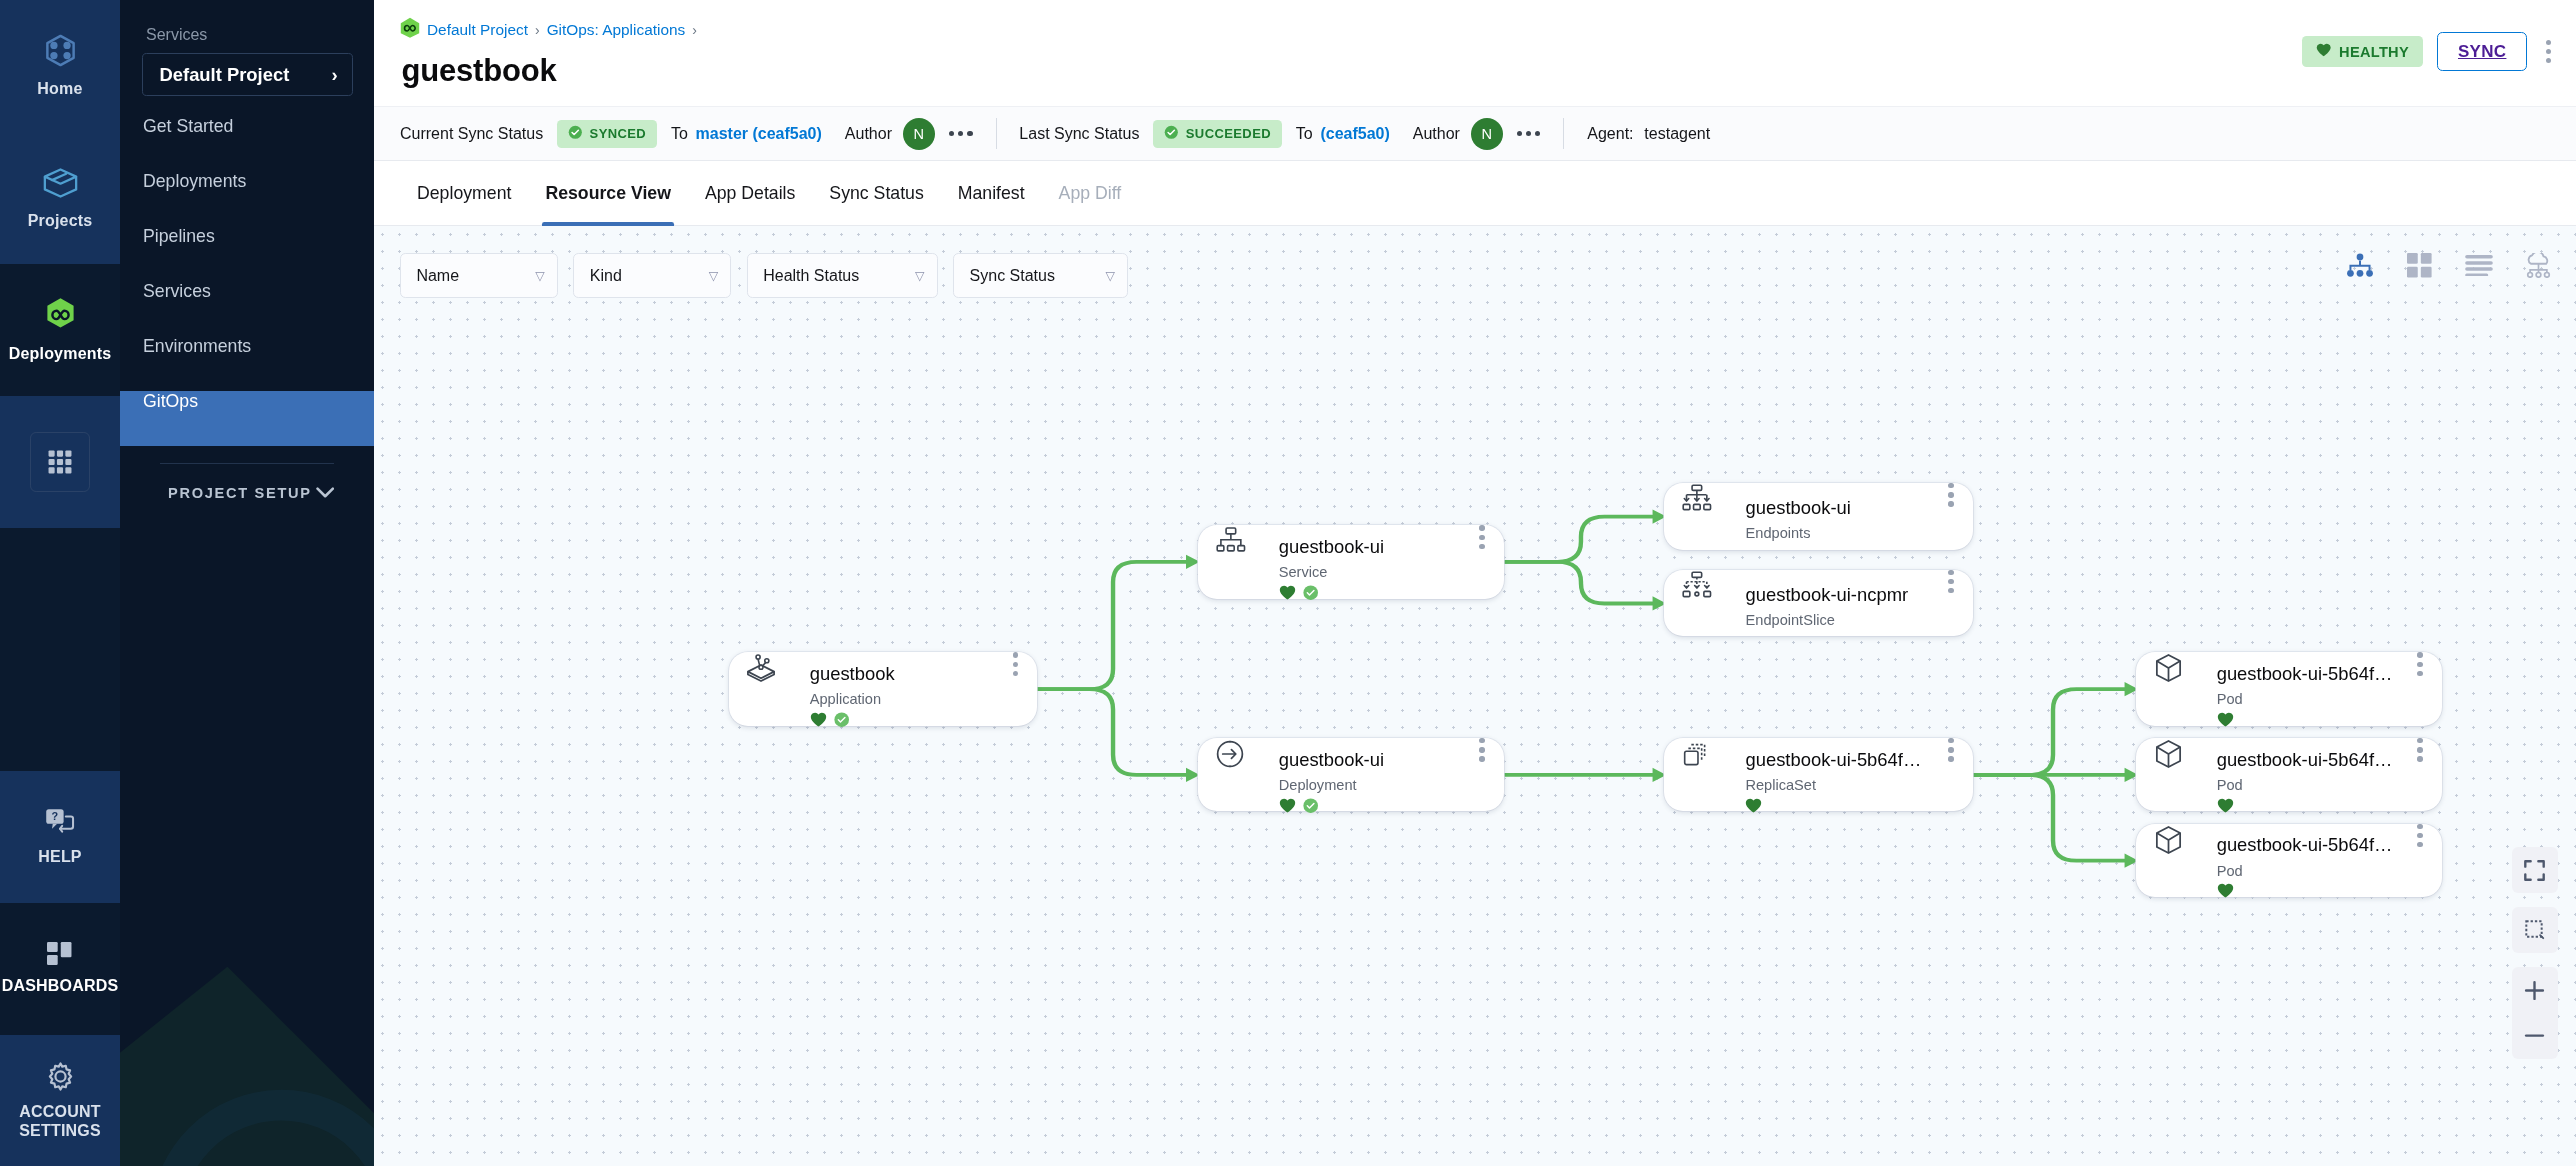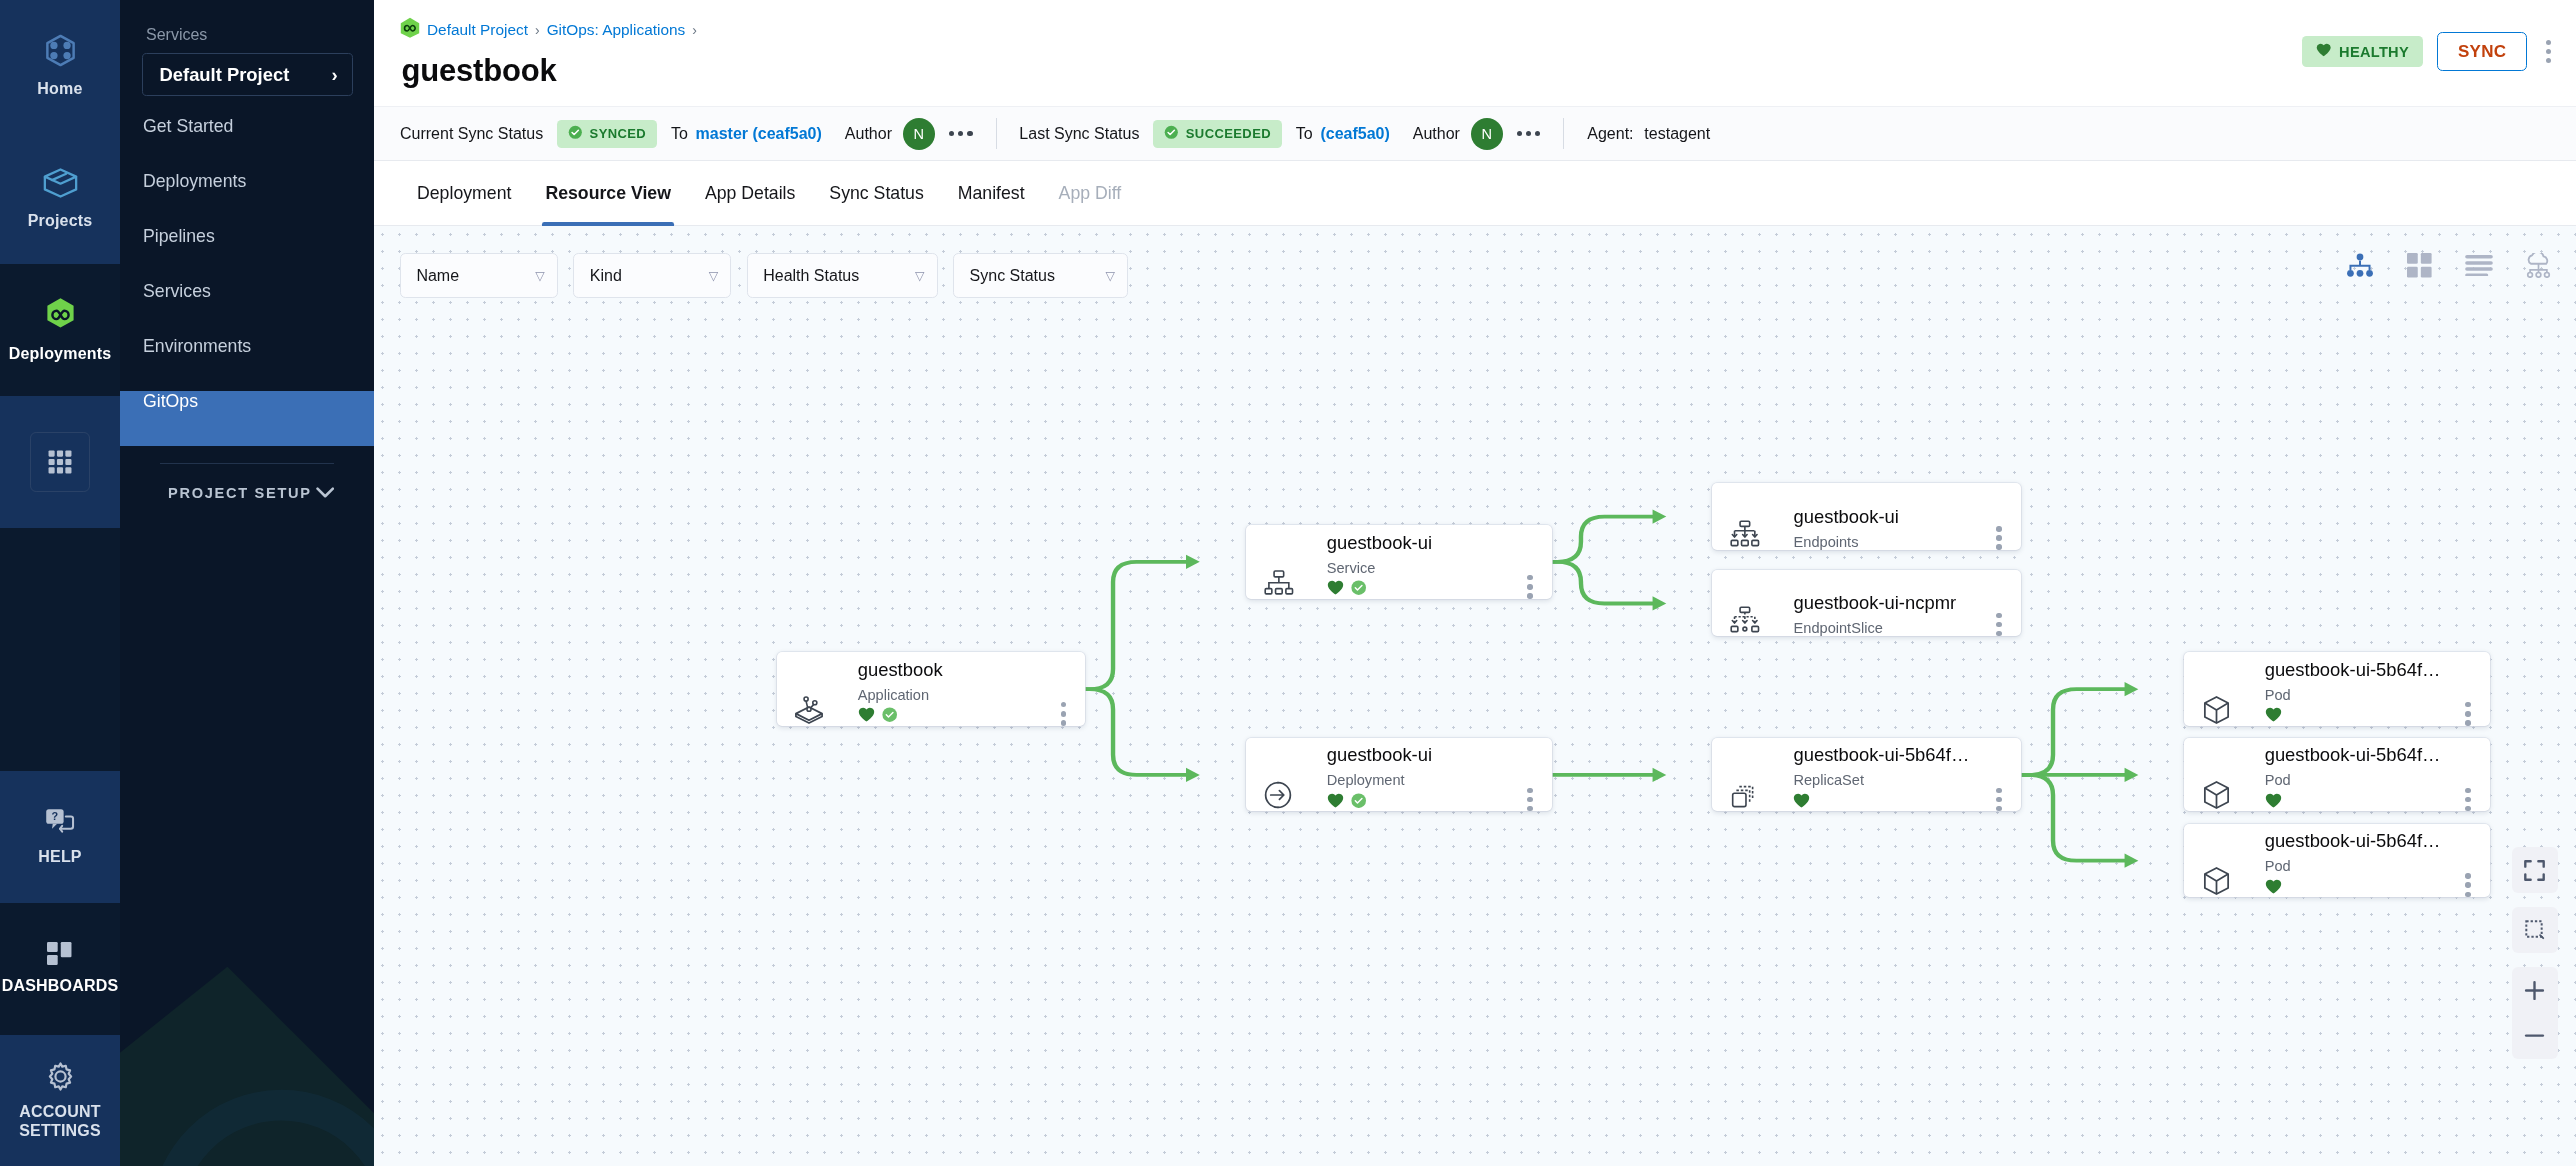--- a/index.html
+++ b/index.html
@@ -69,22 +69,22 @@
   .crumbs { display: flex; align-items: center; gap: 7px; font-size: 15.4px; }
   .crumb-link { color: #0278d5; cursor: pointer; }
   .crumb-sep { color: #6b7785; font-size: 14px; }
   .page-title { font-size: 31px; font-weight: 700; color: #0b0b0d; margin: 10.8px 0 17px 1.5px; letter-spacing: -0.2px; }
   .hdr-right { position: absolute; right: 20px; top: 32px; display: flex; align-items: center; gap: 14px; }
   .badge-health {
     background: #c7ecc9; color: #1b7a2e; border-radius: 4.6px; padding: 7px 14px;
     font-size: 14.6px; font-weight: 700; letter-spacing: 0.3px; display: flex; align-items: center; gap: 7.7px;
   }
   .btn-sync {
-    border: 0.8px solid #0278d5; color: #c2410c; background: #fff; border-radius: 5.4px;
-    padding: 8.5px 20px; font-size: 17px; font-weight: 600; cursor: pointer; letter-spacing: 0.3px;
+    border: 0.8px solid #0278d5; color: #4c1d95; background: #fff; border-radius: 5.4px;
+    padding: 8.5px 20px; font-size: 17px; font-weight: 600; cursor: pointer; letter-spacing: 0.3px; text-decoration: underline;
   }
   .kebab-v { display: flex; flex-direction: column; gap: 3.8px; padding: 4.6px; cursor: pointer; }
   .kebab-v i { width: 5.4px; height: 5.4px; border-radius: 50%; background: #9aa3b2; display: block; }
 
   
   .syncbar {
     background: #fafbfd; border-top: 0.8px solid #eef0f4; border-bottom: 0.8px solid #e7eaef;
     height: 55px; display: flex; align-items: center; padding: 0 26px; gap: 0; font-size: 16px; color: #0b0b0d;
   }
   .sb-lbl { color: #15161a; }
@@ -137,23 +137,23 @@
     width: 46px; height: 46px; background: #f0f1f6; border-radius: 6.1px;
     display: flex; align-items: center; justify-content: center; cursor: pointer;
   }
   .zgroup { background: #f0f1f6; border-radius: 6.1px; display: flex; flex-direction: column; }
   .zgroup .zb { width: 46px; height: 46px; display: flex; align-items: center; justify-content: center; cursor: pointer; }
 
   
   .graph { position: absolute; inset: 0; }
   .edges { position: absolute; left: 0; top: 0; width: 100%; height: 100%; pointer-events: none; }
   .node {
-    position: absolute; background: #ffffff; border-radius: 5px;
+    position: absolute; background: #ffffff; border-radius: 19px;
     box-shadow: 0 1.5px 5.4px rgba(25,40,70,.13), 0 0 0 0.8px rgba(225,230,238,.9);
-    display: flex; align-items: flex-end; z-index: 3; margin-left: 48px;
+    display: flex; align-items: flex-start; z-index: 3;
   }
   .n-ico { width: 65px; display: flex; align-items: center; justify-content: center; flex: 0 0 65px; }
   .n-div { width: 0.8px; background: #e4e8ee; margin: 12.3px 0; }
   .n-body { flex: 1 1 auto; min-width: 0; padding: 10.8px 0 0 15.4px; display: flex; flex-direction: column; }
   .n-name { font-size: 18.4px; color: #0b0b0d; white-space: nowrap; overflow: hidden; text-overflow: ellipsis; }
   .n-kind { font-size: 14.6px; color: #5f6672; margin-top: 6.1px; }
   .n-status { display: flex; gap: 7.7px; margin-top: 4.6px; align-items: center; }
   .n-kebab { width: 43px; display: flex; align-items: center; justify-content: center; flex: 0 0 43px; cursor: pointer; }
   .n-kebab div { display: flex; flex-direction: column; gap: 3.8px; }
   .n-kebab i { width: 5.4px; height: 5.4px; border-radius: 50%; background: #9aa3b2; display: block; }

